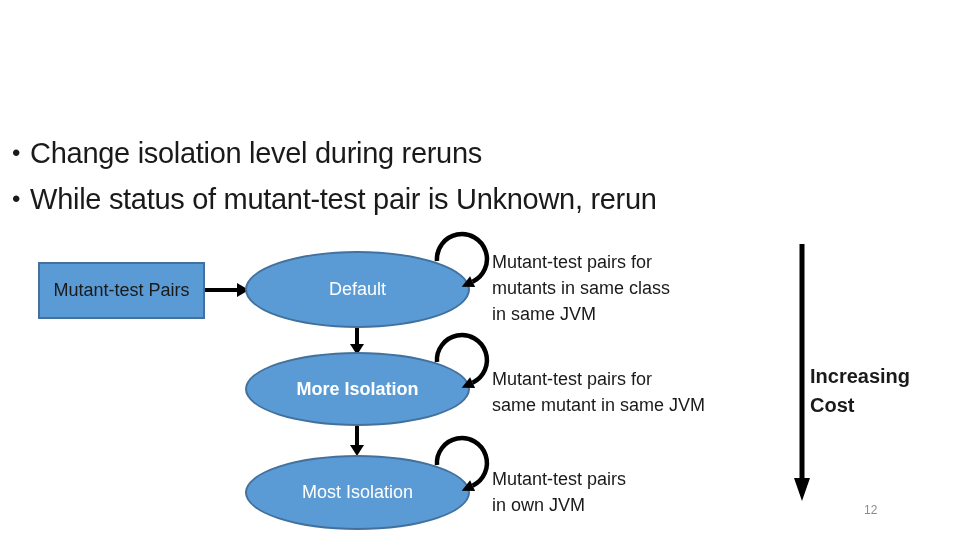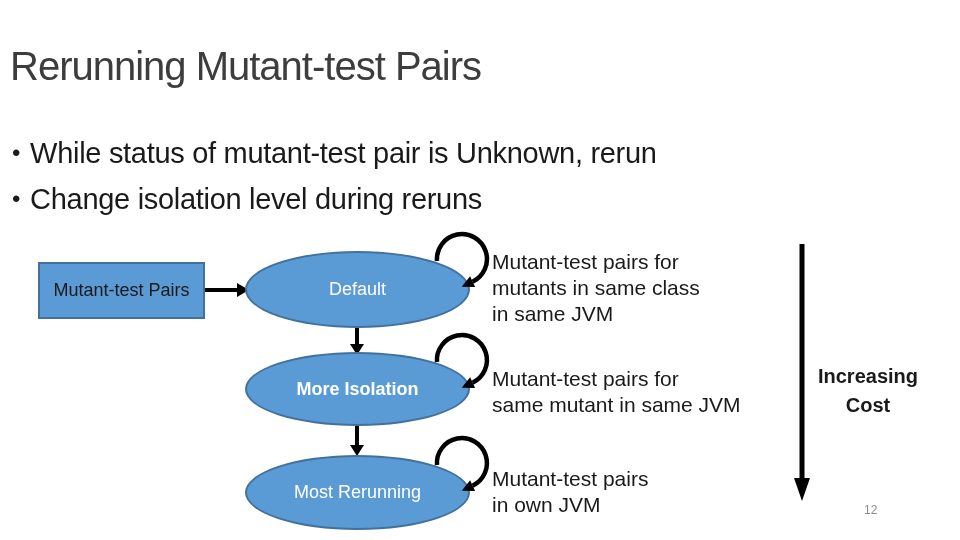--- a/index.html
+++ b/index.html
@@ -68,69 +68,68 @@
     justify-content: center;
     font-size: 18px;
     color: #ffffff;
   }
   .ellipse-default  { top: 251px; height: 77px; }
   .ellipse-more     { top: 352px; height: 74px; font-weight: bold; }
   .ellipse-most     { top: 455px; height: 75px; }
   .desc {
     position: absolute;
     left: 492px;
-    font-size: 21px;
+    font-size: 18px;
     line-height: 26px;
     color: #1a1a1a;
     white-space: pre-line;
   }
   .desc-1 { top: 249px; }
   .desc-2 { top: 366px; }
   .desc-3 { top: 466px; }
   .arrow-svg { position: absolute; }
   .loop-default { left: 424px; top: 229px; }
   .loop-more    { left: 424px; top: 330px; }
   .loop-most    { left: 424px; top: 433px; }
   .flow-arrow   { left: 205px; top: 280px; }
   .conn-1       { left: 349px; top: 328px; }
   .conn-2       { left: 349px; top: 426px; }
   .cost-arrow   { left: 791px; top: 244px; }
   .cost-label {
     position: absolute;
     left: 810px;
     top: 362px;
     width: 116px;
-    text-align: center;
+    text-align: left;
     font-size: 20px;
     font-weight: bold;
     line-height: 29px;
     color: #1a1a1a;
     white-space: pre-line;
   }
   .page-number {
     position: absolute;
     left: 864px;
     top: 503px;
     font-size: 12px;
     color: #8c8c8c;
   }
 </style>
 </head>
 <body>
 
 <div class="slide">
 
-  <h1 class="title">Rerunning Mutant-test Pairs</h1>
 
   <div class="bullets">
     <div class="bullet-line">
-      <span class="bullet-marker">•</span><span>While status of mutant-test pair is Unknown, rerun</span>
+      <span class="bullet-marker">•</span><span>Change isolation level during reruns</span>
     </div>
     <div class="bullet-line">
-      <span class="bullet-marker">•</span><span>Change isolation level during reruns</span>
+      <span class="bullet-marker">•</span><span>While status of mutant-test pair is Unknown, rerun</span>
     </div>
   </div>
 
   <div class="source-box">
     <span>Mutant-test Pairs</span>
   </div>
 
   <svg class="arrow-svg flow-arrow" width="44" height="20" viewBox="0 0 44 20">
     <line x1="0" y1="10" x2="33" y2="10" stroke="#000000" stroke-width="4"></line>
     <polygon points="32,3 32,17 44,10" fill="#000000"></polygon>
@@ -161,21 +160,21 @@
   </svg>
   <div class="desc desc-2">Mutant-test pairs for
 same mutant in same JVM</div>
 
   <svg class="arrow-svg conn-2" width="16" height="30" viewBox="0 0 16 30">
     <line x1="8" y1="0" x2="8" y2="20" stroke="#000000" stroke-width="4"></line>
     <polygon points="1,19 15,19 8,30" fill="#000000"></polygon>
   </svg>
 
   <div class="ellipse ellipse-most">
-    <span>Most Rerunning</span>
+    <span>Most Isolation</span>
   </div>
   <svg class="arrow-svg loop-most" width="72" height="72" viewBox="0 0 72 72">
     <path d="M 13 32 A 25 25 0 1 1 48.6 52.7" stroke="#000000" stroke-width="4.5" fill="none"></path>
     <polygon points="37.7,57.8 51.1,58.1 46.1,47.3" fill="#000000"></polygon>
   </svg>
   <div class="desc desc-3">Mutant-test pairs
 in own JVM</div>
 
   <svg class="arrow-svg cost-arrow" width="24" height="258" viewBox="0 0 24 258">
     <line x1="11" y1="0" x2="11" y2="236" stroke="#000000" stroke-width="5"></line>

